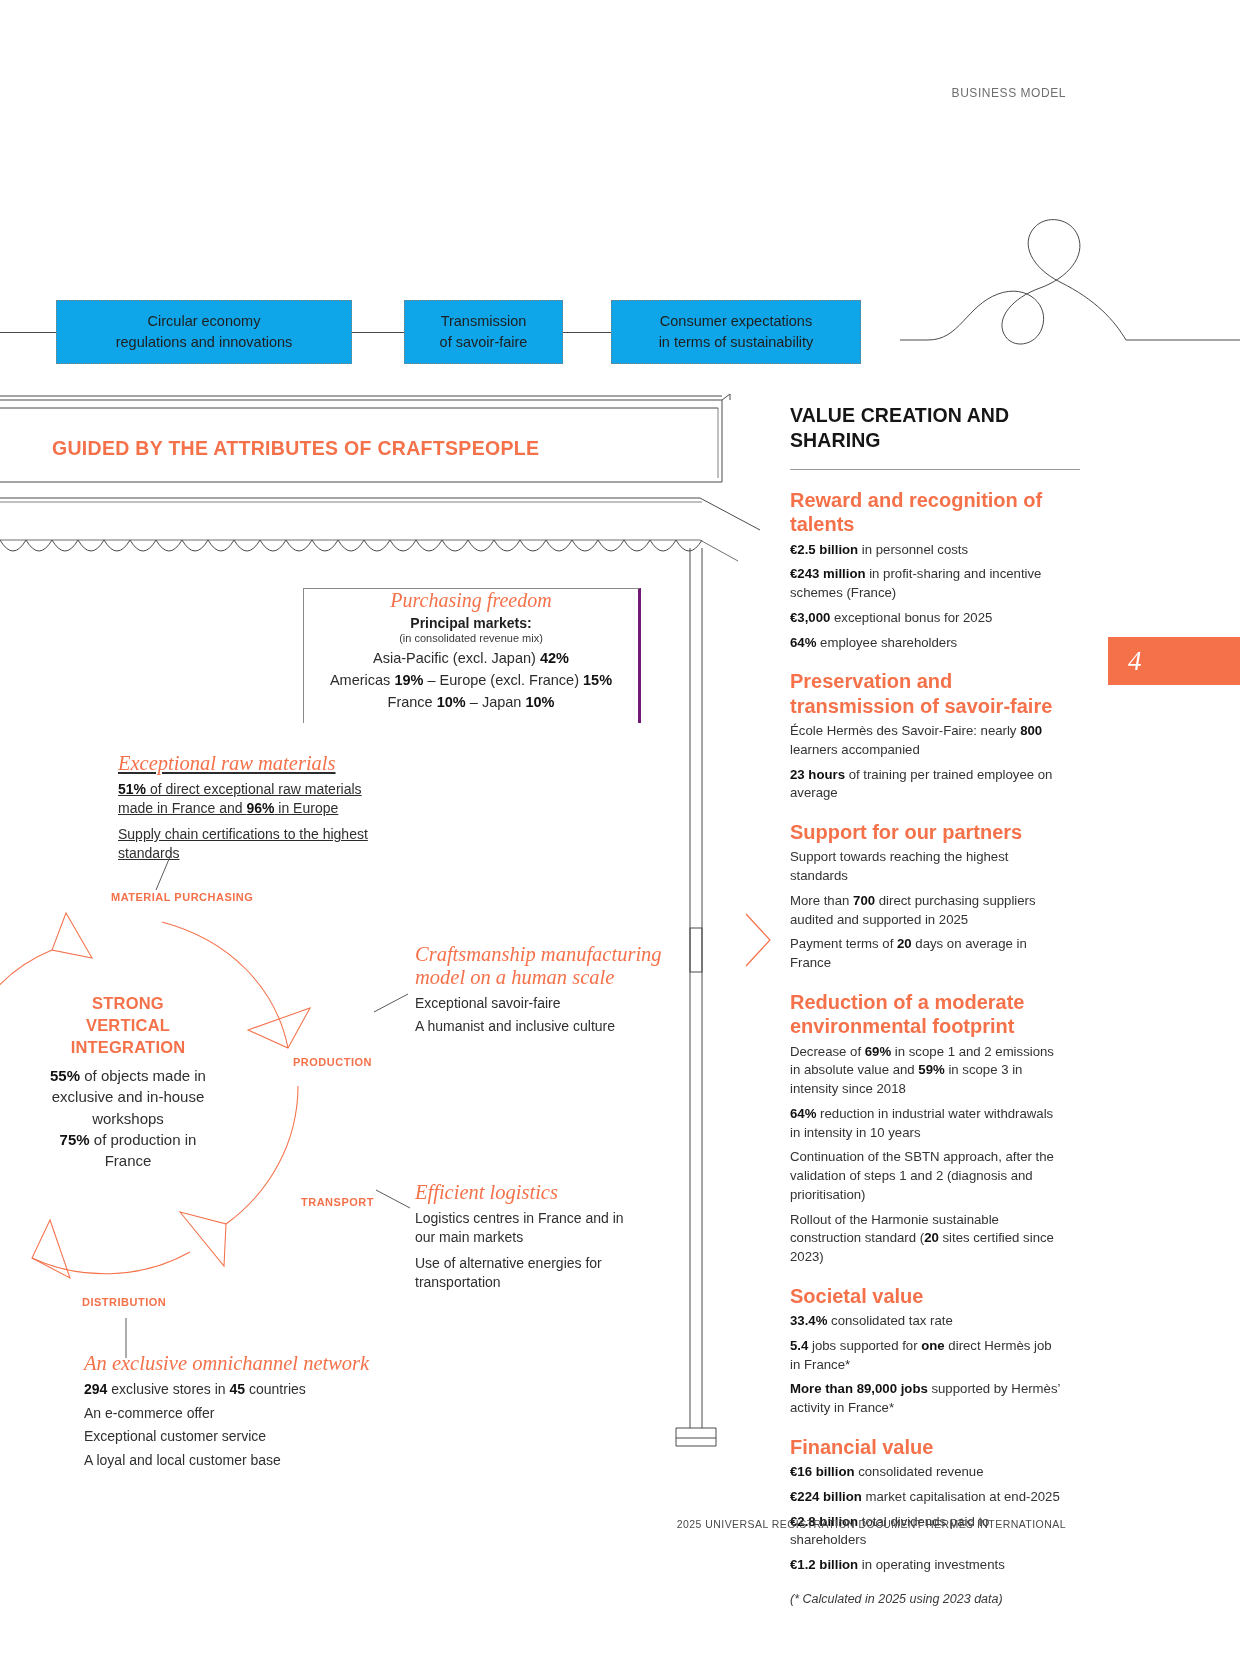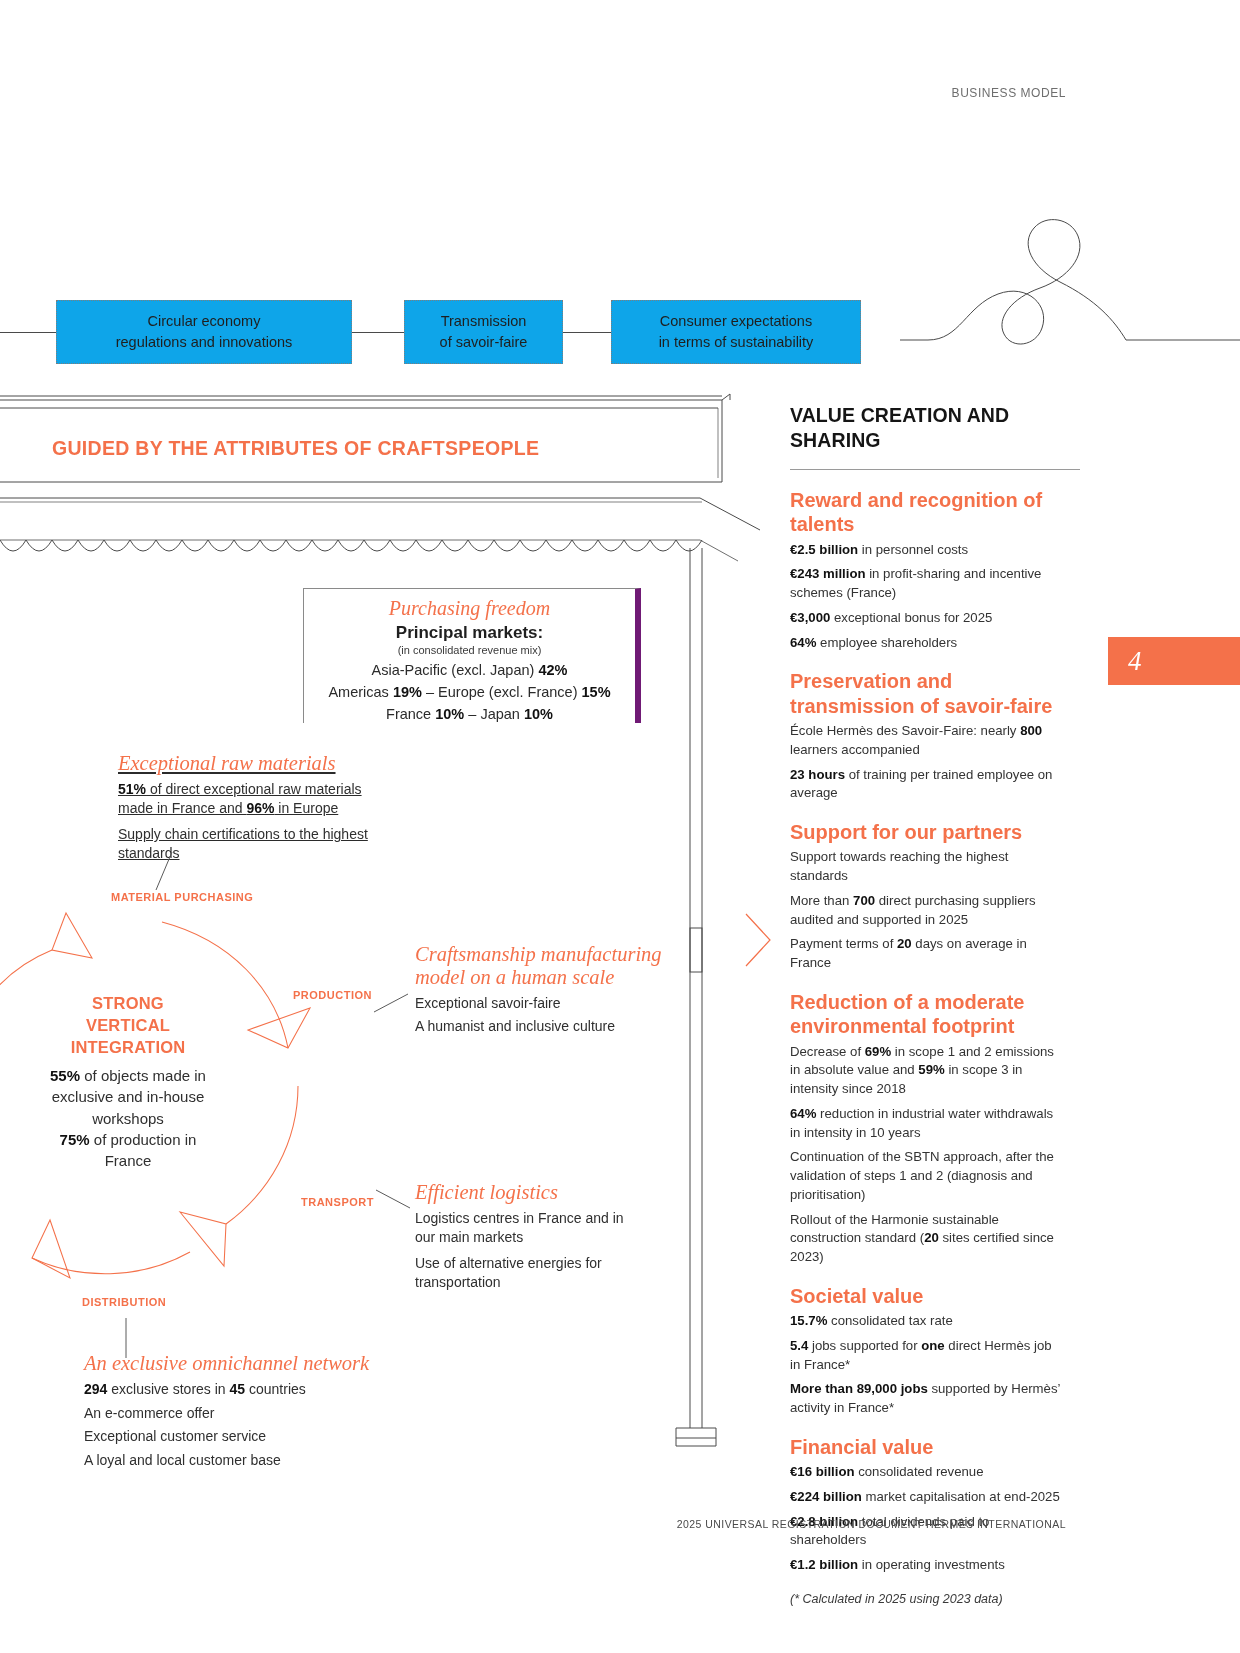--- a/index.html
+++ b/index.html
@@ -83,34 +83,33 @@
   }
 
   
   .purchasing {
     position: absolute;
     left: 303px;
     top: 588px;
     width: 338px;
     height: 135px;
     border-left: 1px solid #8a8a8a;
-    border-right: 6px solid #701a75;
+    border-right: 3px solid #701a75;
     border-top: 1px solid #8a8a8a;
     box-sizing: border-box;
     text-align: center;
-    padding-top: 8px;
   }
   .pf-title {
     font-family: "Liberation Serif", serif;
     font-style: italic;
     font-size: 20px;
     color: #f4714a;
     margin-bottom: 3px;
   }
-  .pf-sub { font-size: 17px; font-weight: bold; color: #1f1f1f; }
+  .pf-sub { font-size: 14px; font-weight: bold; color: #1f1f1f; }
   .pf-note { font-size: 11px; color: #3a3a3a; margin-top: 1px; }
   .pf-line { font-size: 14.5px; color: #2b2b2b; margin-top: 6px; }
   .pf-line b { color: #111; }
 
   
   .blk { position: absolute; }
   .blk .h-serif {
     font-family: "Liberation Serif", serif;
     font-style: italic;
     font-size: 20.5px;
@@ -295,21 +294,21 @@
     <div class="h-serif">Exceptional raw materials</div>
     <p><b>51%</b><span> of direct exceptional raw materials made in France and </span><b>96%</b><span> in Europe</span></p>
     <p>Supply chain certifications to the highest standards</p>
   </div>
 
   <svg style="position:absolute; left:150px; top:850px;" width="40" height="42" viewBox="0 0 40 42">
     <path d="M22 2 L6 40" fill="none" stroke="#5a5a5a" stroke-width="1"></path>
   </svg>
 
   <div class="cyc-label" style="left:111px; top:891px;">MATERIAL PURCHASING</div>
-  <div class="cyc-label" style="left:293px; top:989px;">PRODUCTION</div>
+  <div class="cyc-label" style="left:293px; top:1056px;">PRODUCTION</div>
   <div class="cyc-label" style="left:301px; top:1196px;">TRANSPORT</div>
   <div class="cyc-label" style="left:82px; top:1296px;">DISTRIBUTION</div>
 
   <svg style="position:absolute; left:-60px; top:880px;" width="420" height="420" viewBox="0 0 420 420">
     <g fill="none" stroke="#f4714a" stroke-width="1.05">
 
       <path d="M20 200 C22 140 58 92 112 70"></path>
       <path d="M126 33 L112 70 L152 78 Z"></path>
 
       <path d="M222 42 C290 60 336 108 348 168"></path>
@@ -389,21 +388,21 @@
         </div>
         <div class="rc-group">
           <div class="rc-h">Reduction of a moderate environmental footprint</div>
           <p class="rc-p"><span>Decrease of </span><b>69%</b><span> in scope 1 and 2 emissions in absolute value and </span><b>59%</b><span> in scope 3 in intensity since 2018</span></p>
           <p class="rc-p"><b>64%</b><span> reduction in industrial water withdrawals in intensity in 10 years</span></p>
           <p class="rc-p"><span>Continuation of the SBTN approach, after the validation of steps 1 and 2 (diagnosis and prioritisation)</span></p>
           <p class="rc-p"><span>Rollout of the Harmonie sustainable construction standard (</span><b>20</b><span> sites certified since 2023)</span></p>
         </div>
         <div class="rc-group">
           <div class="rc-h">Societal value</div>
-          <p class="rc-p"><b>15.7%</b><span> consolidated tax rate</span></p>
+          <p class="rc-p"><b>33.4%</b><span> consolidated tax rate</span></p>
           <p class="rc-p"><b>5.4</b><span> jobs supported for </span><b>one</b><span> direct Hermès job in France*</span></p>
           <p class="rc-p"><b>More than 89,000 jobs</b><span> supported by Hermès’ activity in France*</span></p>
         </div>
         <div class="rc-group">
           <div class="rc-h">Financial value</div>
           <p class="rc-p"><b>€16 billion</b><span> consolidated revenue</span></p>
           <p class="rc-p"><b>€224 billion</b><span> market capitalisation at end-2025</span></p>
           <p class="rc-p"><b>€2.8 billion</b><span> total dividends paid to shareholders</span></p>
           <p class="rc-p"><b>€1.2 billion</b><span> in operating investments</span></p>
         </div>

